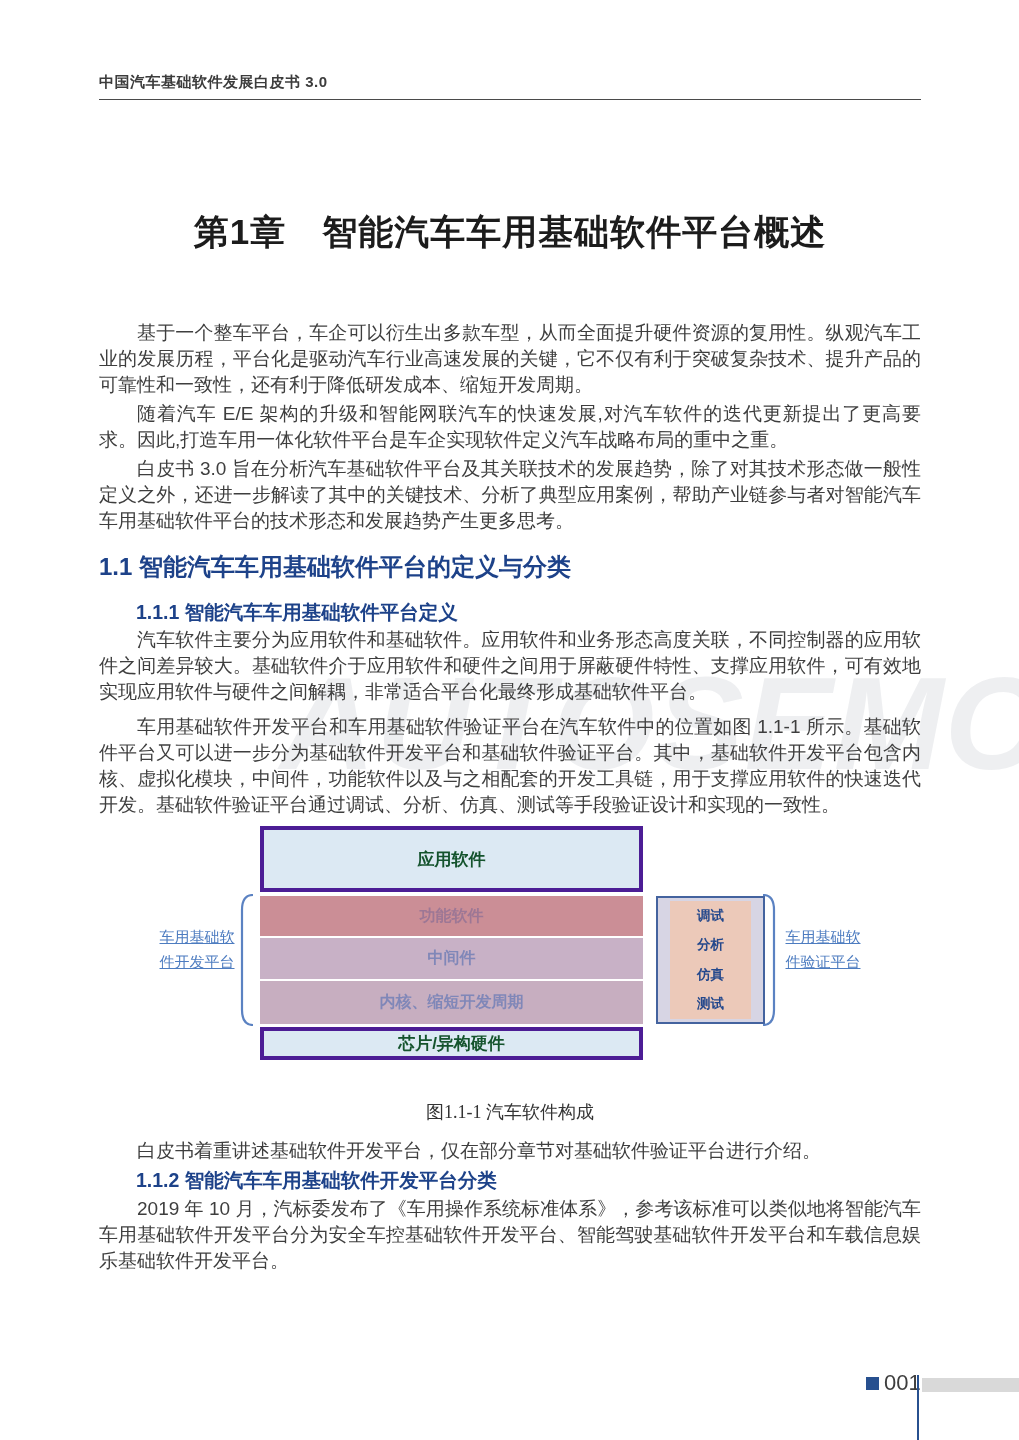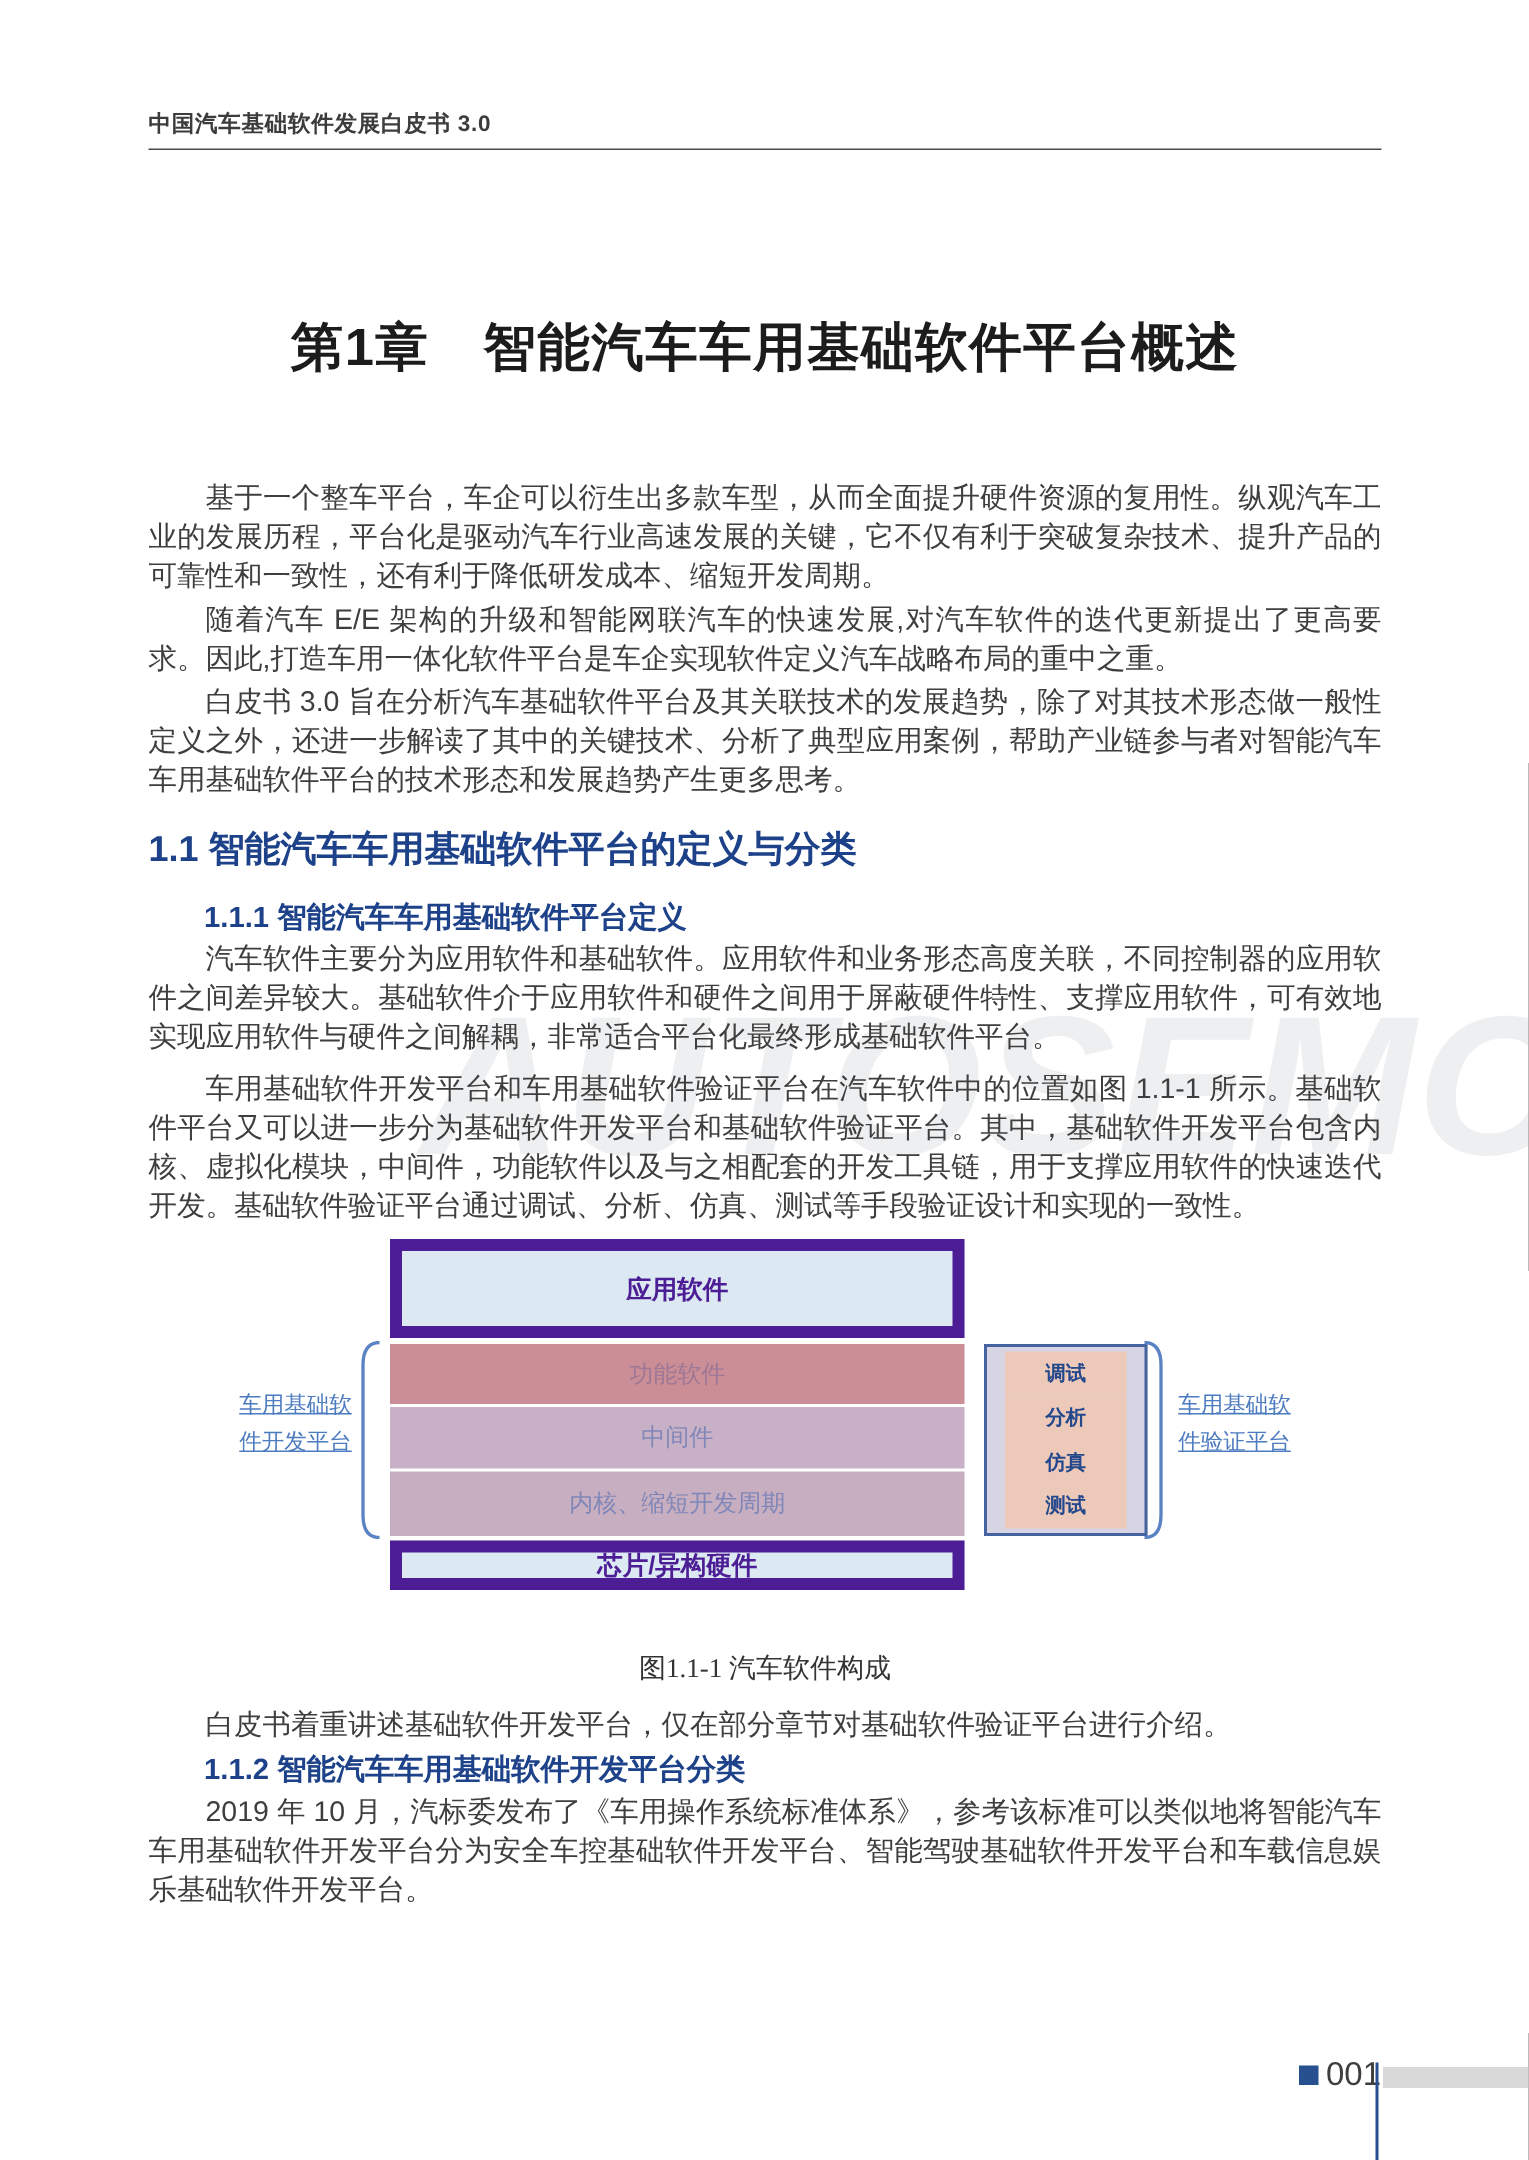--- a/index.html
+++ b/index.html
@@ -26,28 +26,28 @@
              color:#1c1c1c;font-weight:bold;letter-spacing:1px;}
   p.body{margin:0;font-size:19px;line-height:26px;text-align:justify;text-indent:2em;color:#3e3e3e;}
   #p1{margin-top:67px;} #p2{margin-top:3px;} #p3{margin-top:3px;}
   h2.s11{margin:17px 0 0;font-size:24px;line-height:32px;color:#1d4289;font-weight:bold;}
   h3.sub{margin:16px 0 0 37px;font-size:19.5px;line-height:26px;color:#1d4289;font-weight:bold;}
   #p4{margin-top:2px;} #p5{margin-top:9px;}
   #s112{margin-top:3px;} #p6{margin-top:14px;} #p7{margin-top:3px;}
 
   
   .figure-wrap{position:relative;margin-top:6px;height:238px;}
-  .fig-box{position:absolute;left:161px;width:383px;background:#dce9f3;border:8px solid #4c1d95;
+  .fig-box{position:absolute;left:161px;width:383px;background:#dce9f3;border:4px solid #4c1d95;
            box-sizing:border-box;display:flex;align-items:center;justify-content:center;
-           font-weight:bold;color:#4c1d95;font-size:17px;}
+           font-weight:bold;color:#14532d;font-size:17px;}
   .fig-box-app{top:2px;height:66px;}
   .fig-box-chip{top:203px;height:33px;}
   .fig-stack{position:absolute;left:161px;top:72px;width:383px;}
   .fig-row{display:flex;align-items:center;justify-content:center;font-size:16px;
-           font-weight:normal;margin-bottom:2px;}
+           font-weight:bold;margin-bottom:2px;}
   .fig-row.r1{height:40px;background:#cb8e96;color:#9d7795;}
   .fig-row.r2{height:41px;background:#c8b1c6;color:#8087b8;}
   .fig-row.r3{height:43px;background:#c7aec0;color:#8087b8;margin-bottom:0;}
   .fig-right-outer{position:absolute;left:557px;top:72px;width:109px;height:128px;
            background:#d7d5e4;border:2px solid #44639f;box-sizing:border-box;
            display:flex;flex-direction:column;justify-content:space-evenly;align-items:center;
            padding:3px 0;}
   .fig-right-item{width:81px;height:36px;background:#ecc9b9;display:flex;align-items:center;
            justify-content:center;font-size:13.5px;font-weight:bold;color:#24488c;}
   .fig-brace{position:absolute;top:70px;width:16px;height:132px;}

